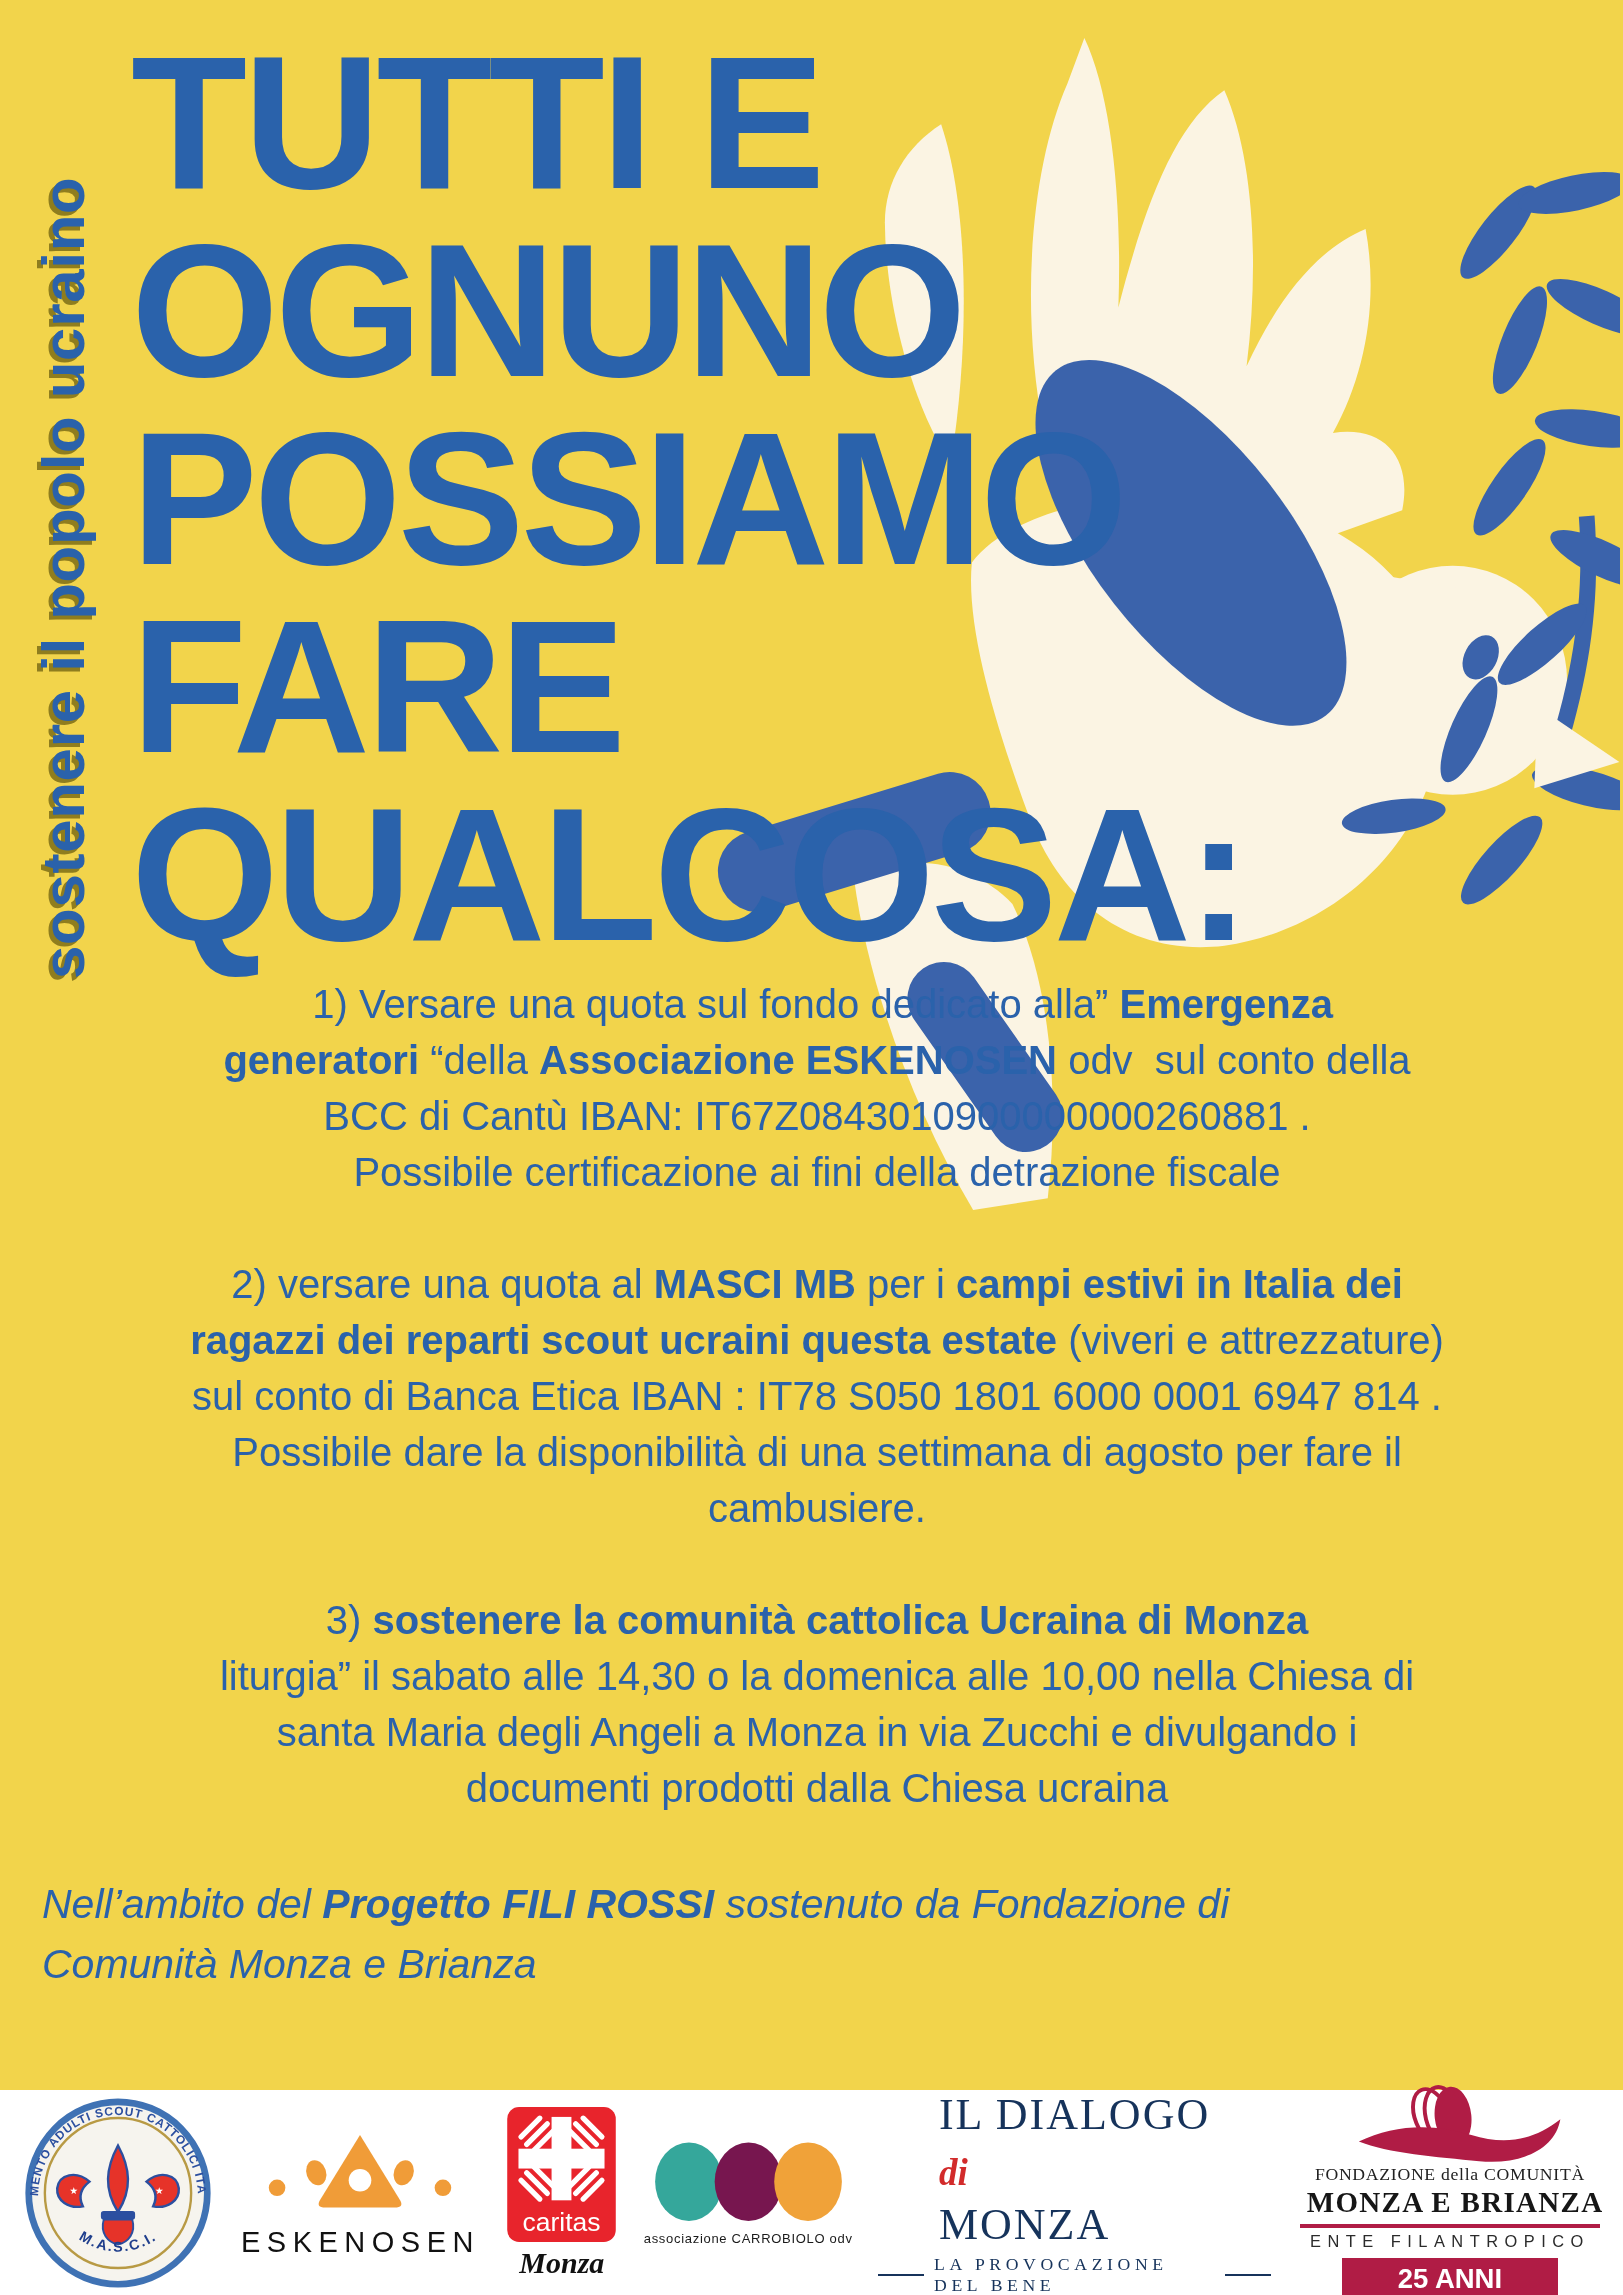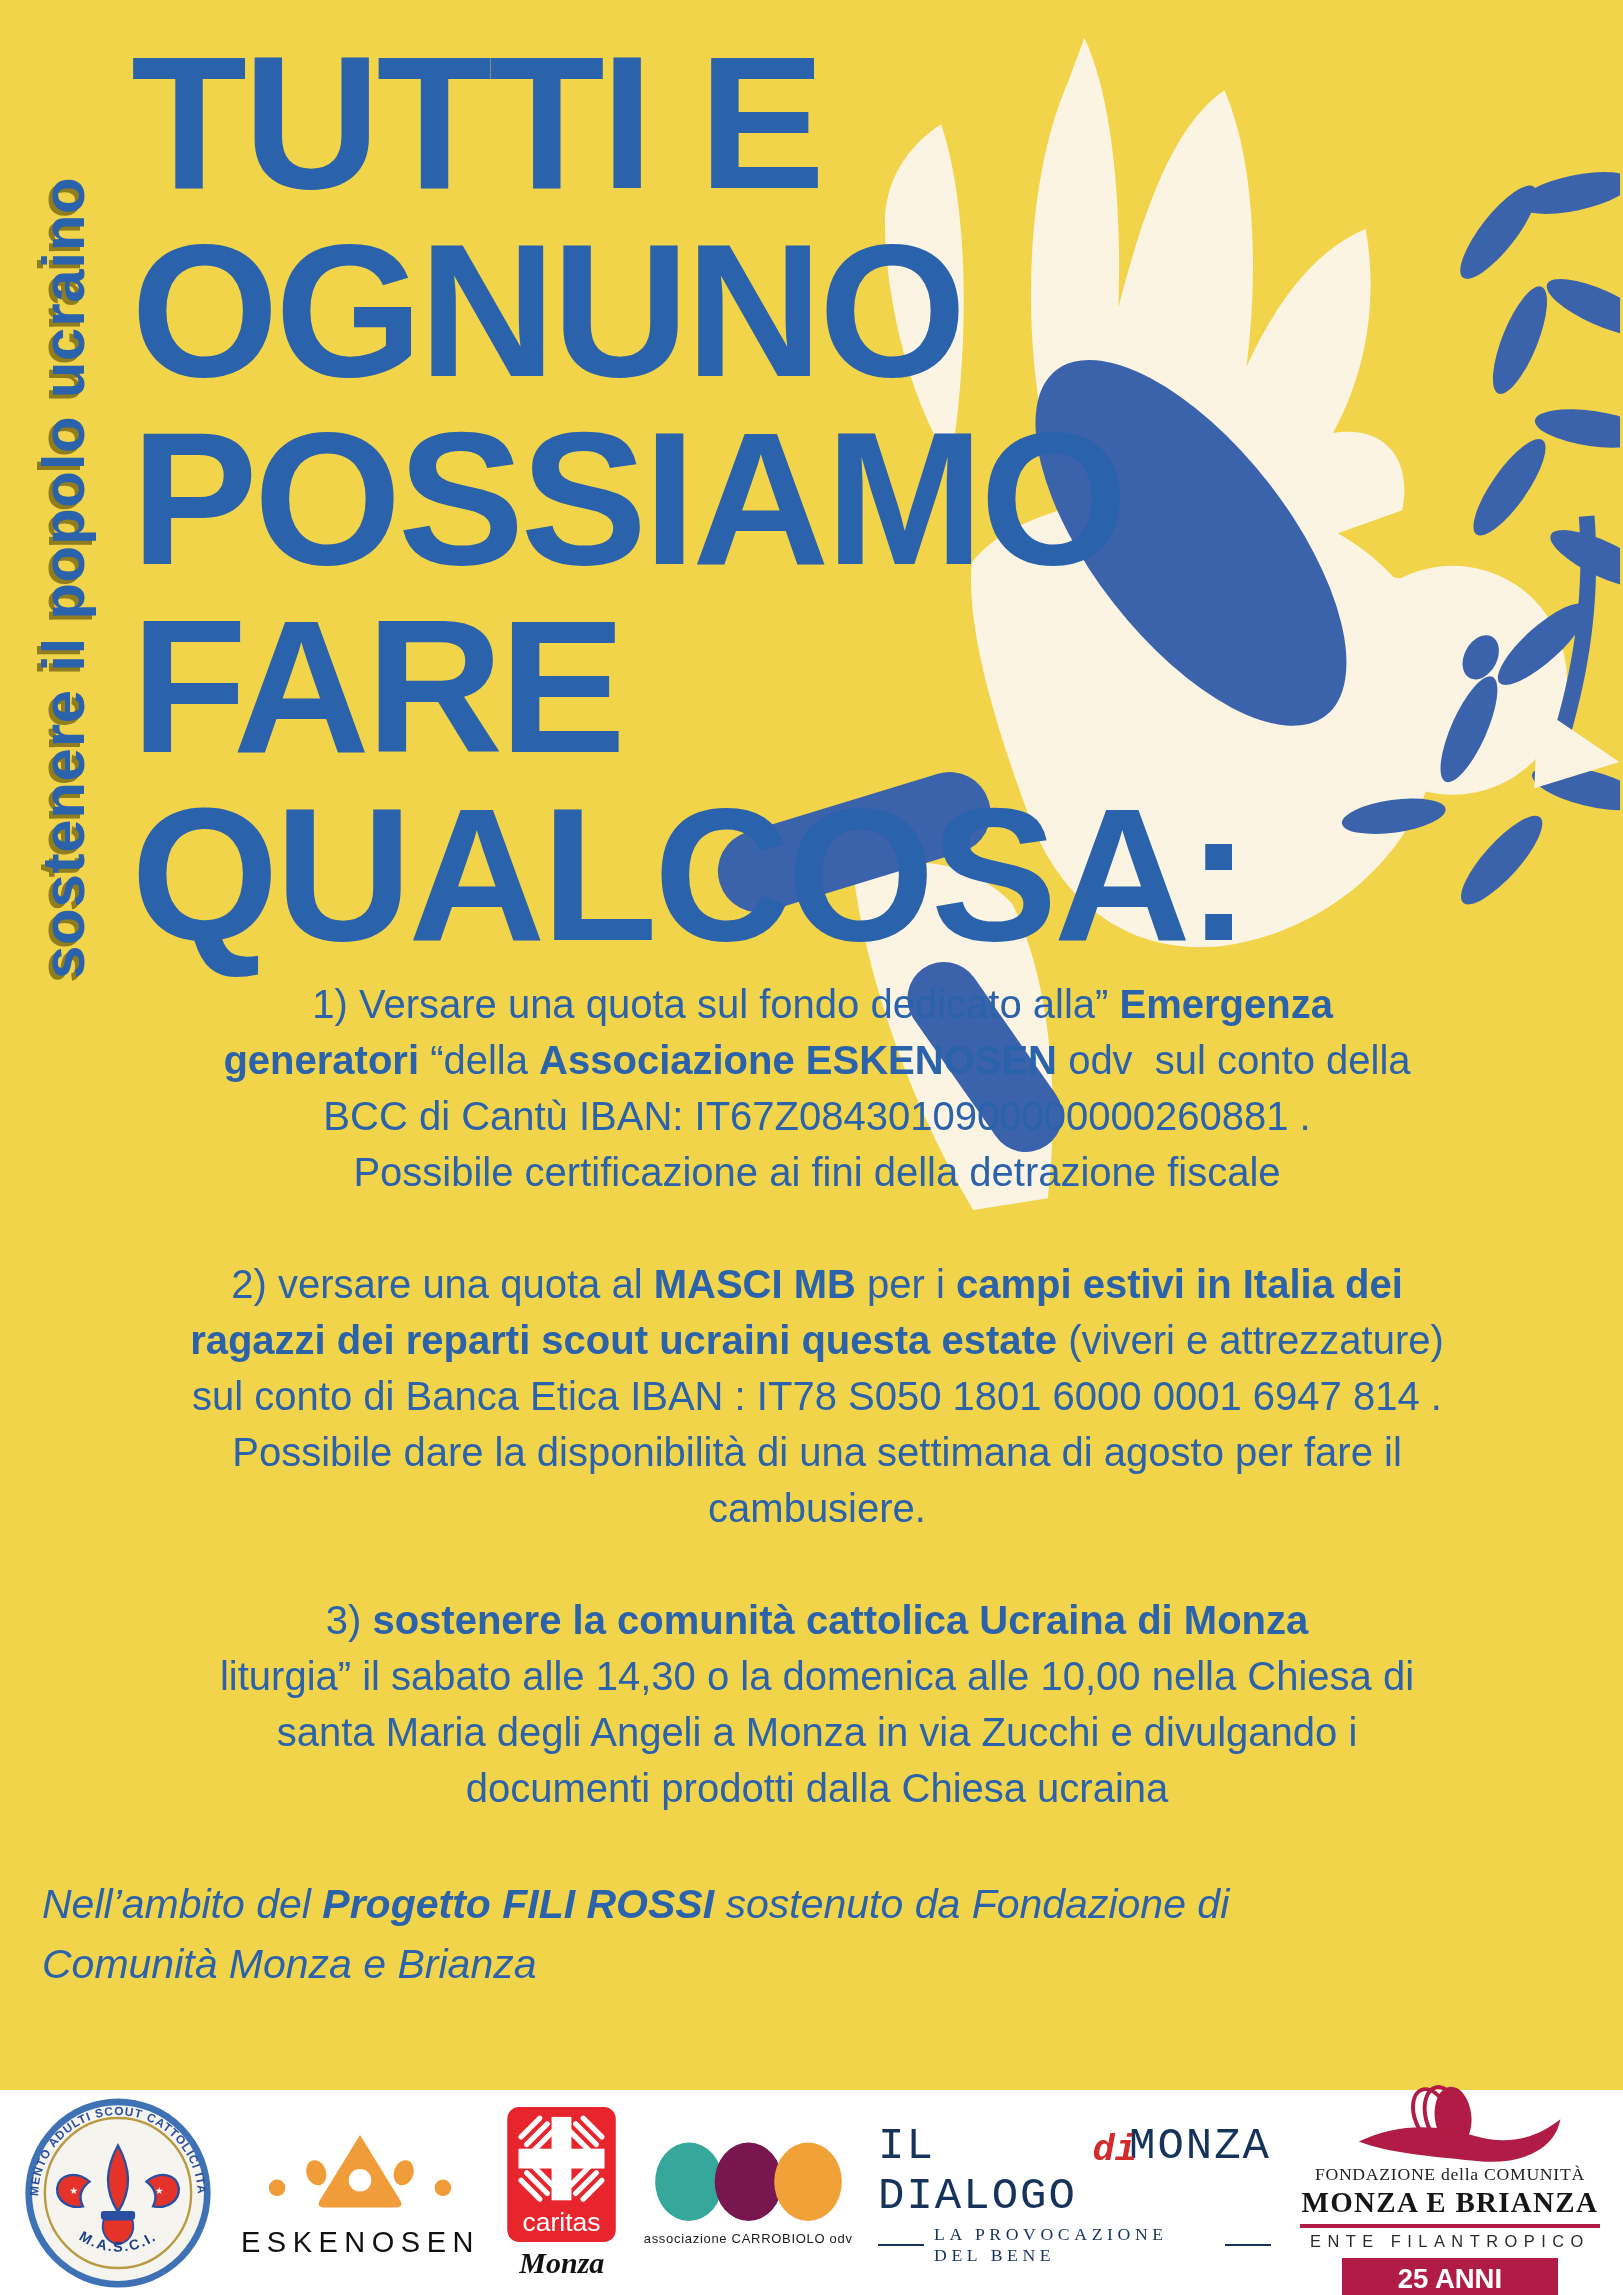--- a/index.html
+++ b/index.html
@@ -41,30 +41,30 @@
   }
   .logo{display:flex;flex-direction:column;align-items:center;justify-content:center;}
   
   .esk-name{font-size:29px;letter-spacing:6.5px;color:#111;font-weight:500;margin-top:2.6px;}
   
   .caritas-city{font-family:"Liberation Serif", serif;font-style:italic;font-weight:700;font-size:30px;color:#111;margin-top:1.3px;}
   
   .carr-caption{font-size:13px;color:#1a1a1a;margin-top:3.9px;letter-spacing:0.7px;}
   
   .dialogo{width:393px;}
-  .dialogo-row{font-family:Liberation Mono, monospace;color:#16335B;display:flex;align-items:baseline;justify-content:flex-start;}
+  .dialogo-row{font-family:Liberation Serif, serif;color:#16335B;display:flex;align-items:baseline;justify-content:flex-start;flex-direction:column;}
   .dialogo-il,.dialogo-monza{font-size:44px;letter-spacing:2px;}
   .dialogo-di{color:#D22B2B;font-style:italic;font-weight:700;font-size:37px;margin:8px -7.9px;position:relative;top:2.6px;z-index:1;}
   .dialogo-tagline{display:flex;align-items:center;gap:10.5px;margin-top:3.9px;justify-content:center;}
   .dialogo-tagline .rule{height:2px;background:#16335B;width:59px;}
   .dialogo-tagline .tg{font-family:"Liberation Serif", serif;font-size:17.7px;letter-spacing:4.6px;color:#16335B;}
   
   .fond{width:307px;align-items:stretch;}
   .fond-l1{font-family:"Liberation Serif", serif;font-size:17.7px;color:#222;text-align:center;letter-spacing:0.7px;}
-  .fond-l2{font-family:"Liberation Serif", serif;font-size:29px;font-weight:700;color:#161616;text-align:center;letter-spacing:1.3px;margin-top:1.3px;}
+  .fond-l2{font-family:"Liberation Serif", serif;font-size:29px;font-weight:700;color:#161616;text-align:right;letter-spacing:1.3px;margin-top:1.3px;}
   .fond-rule{height:3.9px;background:#B01C45;margin:5.2px 3.9px 3.9px 3.9px;}
   .fond-l3{font-size:16.4px;letter-spacing:6.5px;color:#2b2b2b;text-align:center;}
   .fond-badge{background:#B01C45;color:#fff;font-weight:700;font-size:27.5px;text-align:center;
     width:216px;margin:6.5px auto 0 auto;padding:5.2px 0;}
 </style>
 </head>
 <body>
 
 <div class="yellow-field"></div>
 

